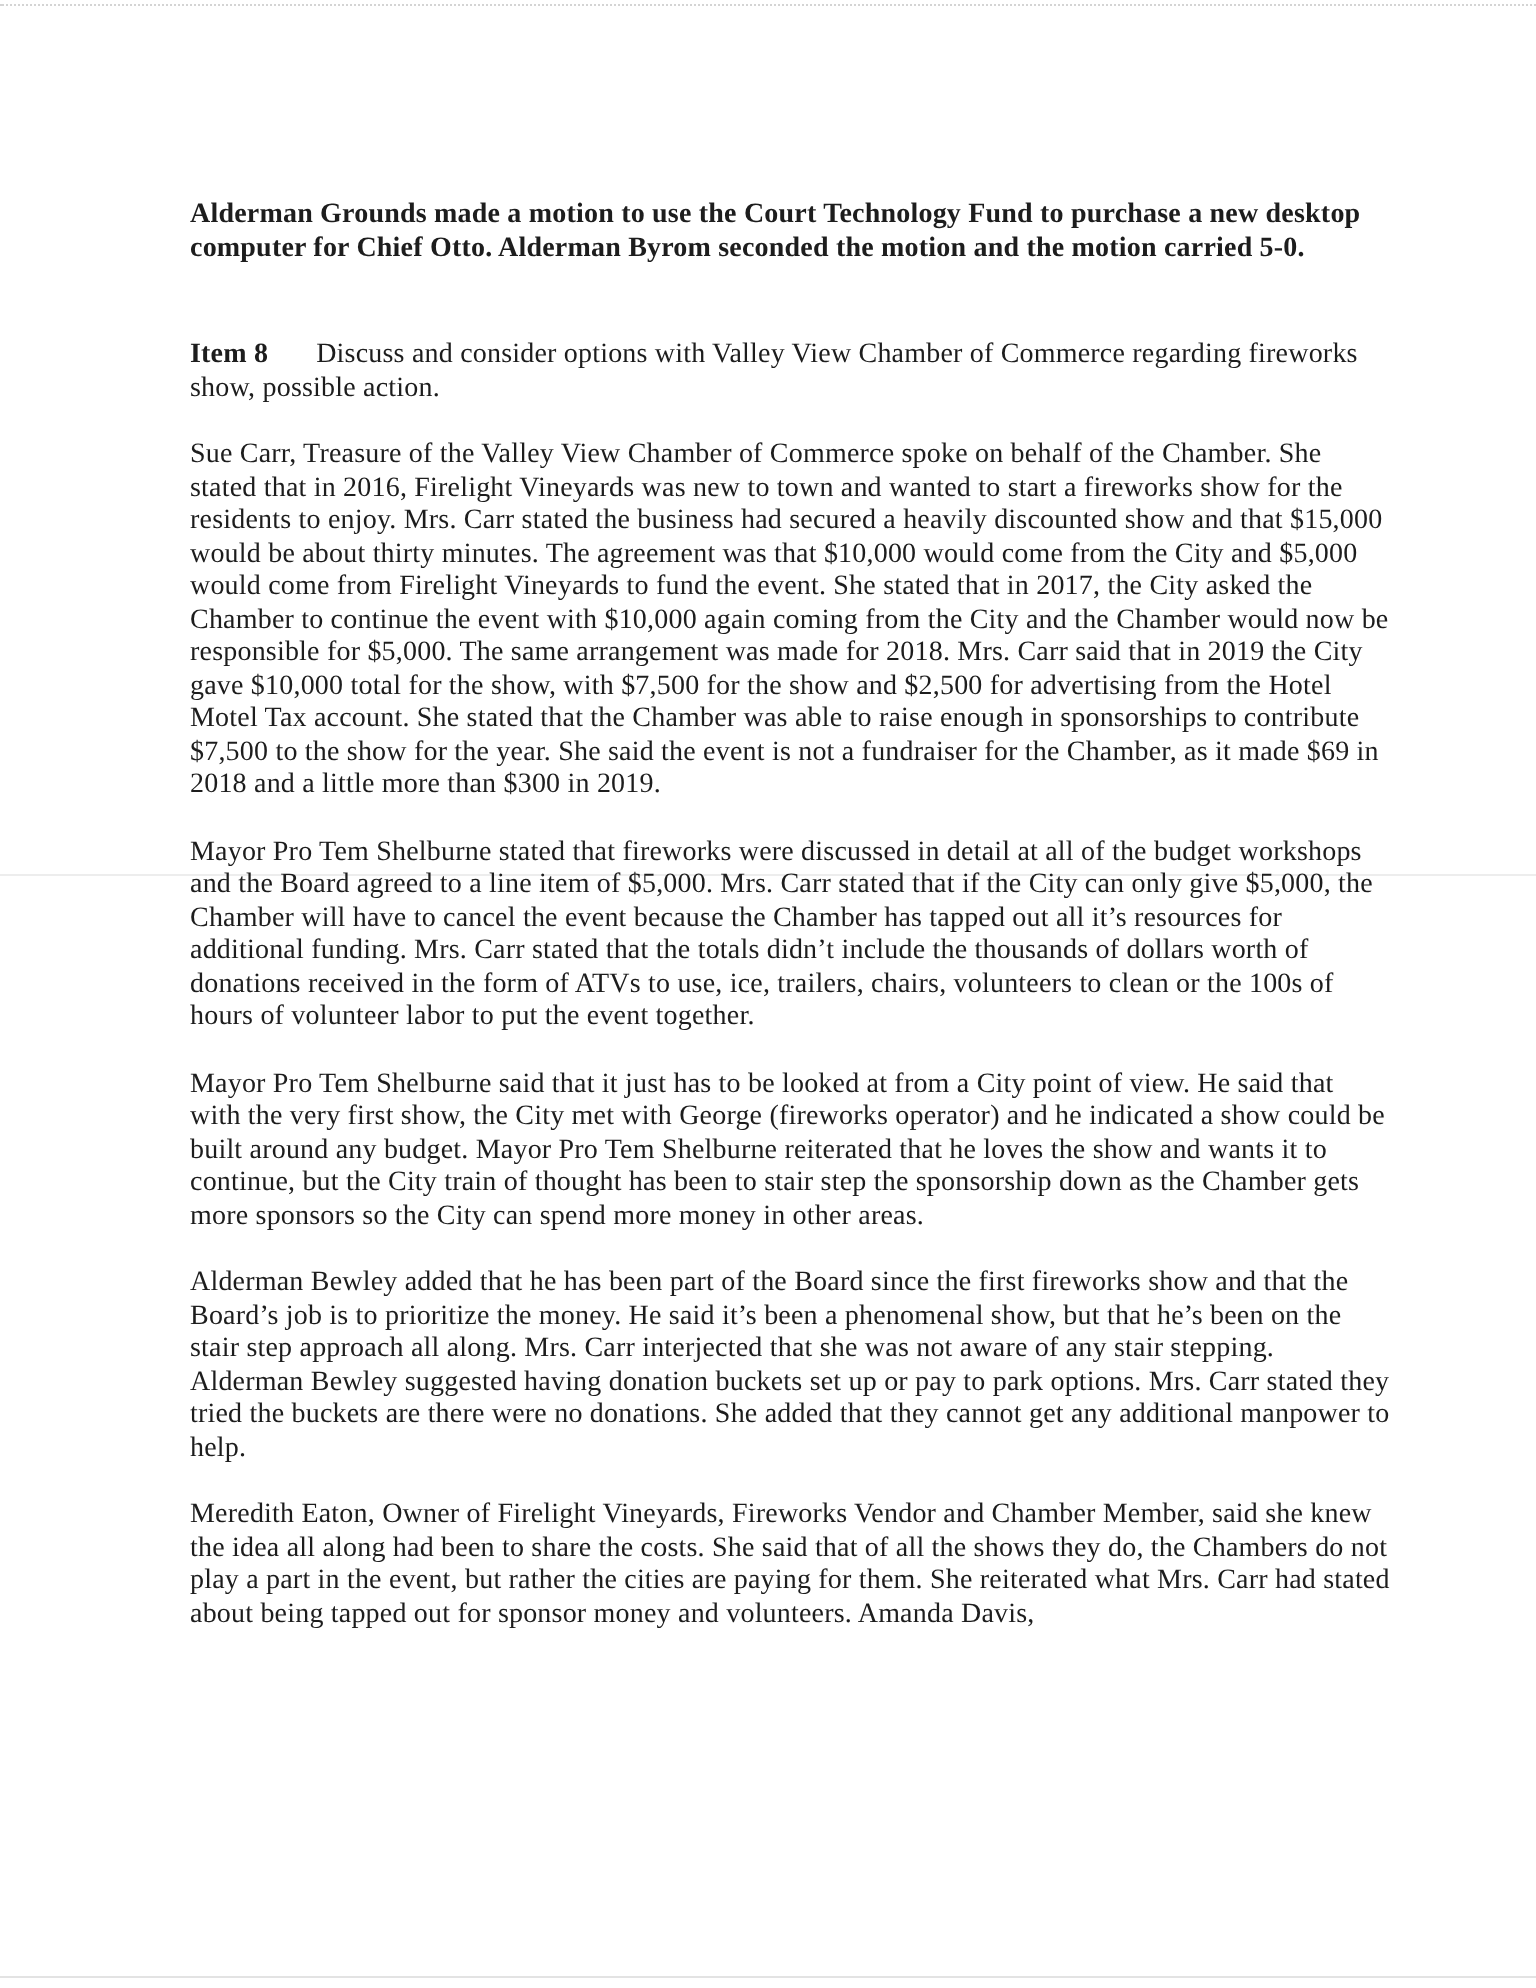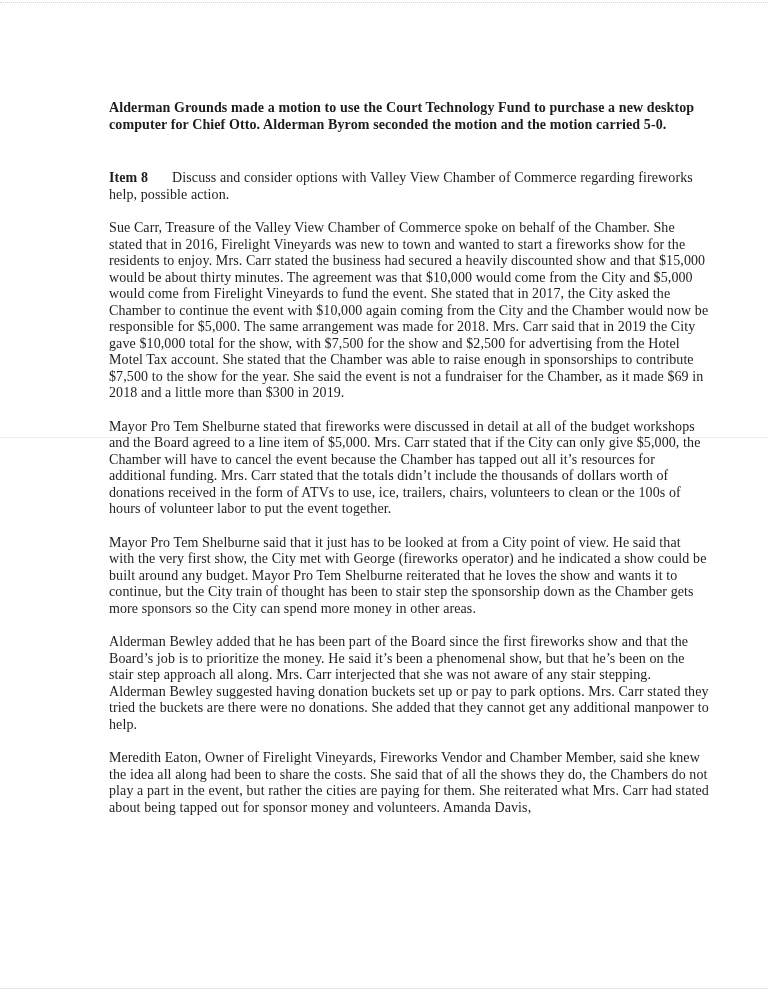--- a/index.html
+++ b/index.html
@@ -38,21 +38,21 @@
   .scan-smudge-mid {
     position: absolute;
     top: 437px;
     left: 0;
     right: 0;
     height: 1px;
     background: #ededed;
   }
   .content {
     position: absolute;
-    left: 109px;
+    left: 95px;
     top: 100px;
     width: 600px;
     color: #1d1d1d;
     font-size: 14px;
     line-height: 16.5px;
     letter-spacing: 0.1px;
   }
   .para {
     margin: 0 0 17px 0;
   }
@@ -69,21 +69,21 @@
   }
 </style>
 </head>
 <body>
 
 <div class="page">
   <div class="scan-line-top"></div>
   <div class="scan-smudge-mid"></div>
   <div class="content">
       <p class="para bold">Alderman Grounds made a motion to use the Court Technology Fund to purchase a new desktop computer for Chief Otto. Alderman Byrom seconded the motion and the motion carried 5-0.</p>
-      <p class="para item"><span class="item-label">Item 8</span><span>Discuss and consider options with Valley View Chamber of Commerce regarding fireworks help, possible action.</span></p>
+      <p class="para item"><span class="item-label">Item 8</span><span>Discuss and consider options with Valley View Chamber of Commerce regarding fireworks show, possible action.</span></p>
       <p class="para normal">Sue Carr, Treasure of the Valley View Chamber of Commerce spoke on behalf of the Chamber. She stated that in 2016, Firelight Vineyards was new to town and wanted to start a fireworks show for the residents to enjoy. Mrs. Carr stated the business had secured a heavily discounted show and that $15,000 would be about thirty minutes. The agreement was that $10,000 would come from the City and $5,000 would come from Firelight Vineyards to fund the event. She stated that in 2017, the City asked the Chamber to continue the event with $10,000 again coming from the City and the Chamber would now be responsible for $5,000. The same arrangement was made for 2018. Mrs. Carr said that in 2019 the City gave $10,000 total for the show, with $7,500 for the show and $2,500 for advertising from the Hotel Motel Tax account. She stated that the Chamber was able to raise enough in sponsorships to contribute $7,500 to the show for the year. She said the event is not a fundraiser for the Chamber, as it made $69 in 2018 and a little more than $300 in 2019.</p>
       <p class="para normal">Mayor Pro Tem Shelburne stated that fireworks were discussed in detail at all of the budget workshops and the Board agreed to a line item of $5,000. Mrs. Carr stated that if the City can only give $5,000, the Chamber will have to cancel the event because the Chamber has tapped out all it’s resources for additional funding. Mrs. Carr stated that the totals didn’t include the thousands of dollars worth of donations received in the form of ATVs to use, ice, trailers, chairs, volunteers to clean or the 100s of hours of volunteer labor to put the event together.</p>
       <p class="para normal">Mayor Pro Tem Shelburne said that it just has to be looked at from a City point of view. He said that with the very first show, the City met with George (fireworks operator) and he indicated a show could be built around any budget. Mayor Pro Tem Shelburne reiterated that he loves the show and wants it to continue, but the City train of thought has been to stair step the sponsorship down as the Chamber gets more sponsors so the City can spend more money in other areas.</p>
       <p class="para normal">Alderman Bewley added that he has been part of the Board since the first fireworks show and that the Board’s job is to prioritize the money. He said it’s been a phenomenal show, but that he’s been on the stair step approach all along. Mrs. Carr interjected that she was not aware of any stair stepping. Alderman Bewley suggested having donation buckets set up or pay to park options. Mrs. Carr stated they tried the buckets are there were no donations. She added that they cannot get any additional manpower to help.</p>
       <p class="para normal">Meredith Eaton, Owner of Firelight Vineyards, Fireworks Vendor and Chamber Member, said she knew the idea all along had been to share the costs. She said that of all the shows they do, the Chambers do not play a part in the event, but rather the cities are paying for them. She reiterated what Mrs. Carr had stated about being tapped out for sponsor money and volunteers. Amanda Davis,</p>
     </div>
   <div class="scan-line-bottom"></div>
 </div>
 
 </body></html>

